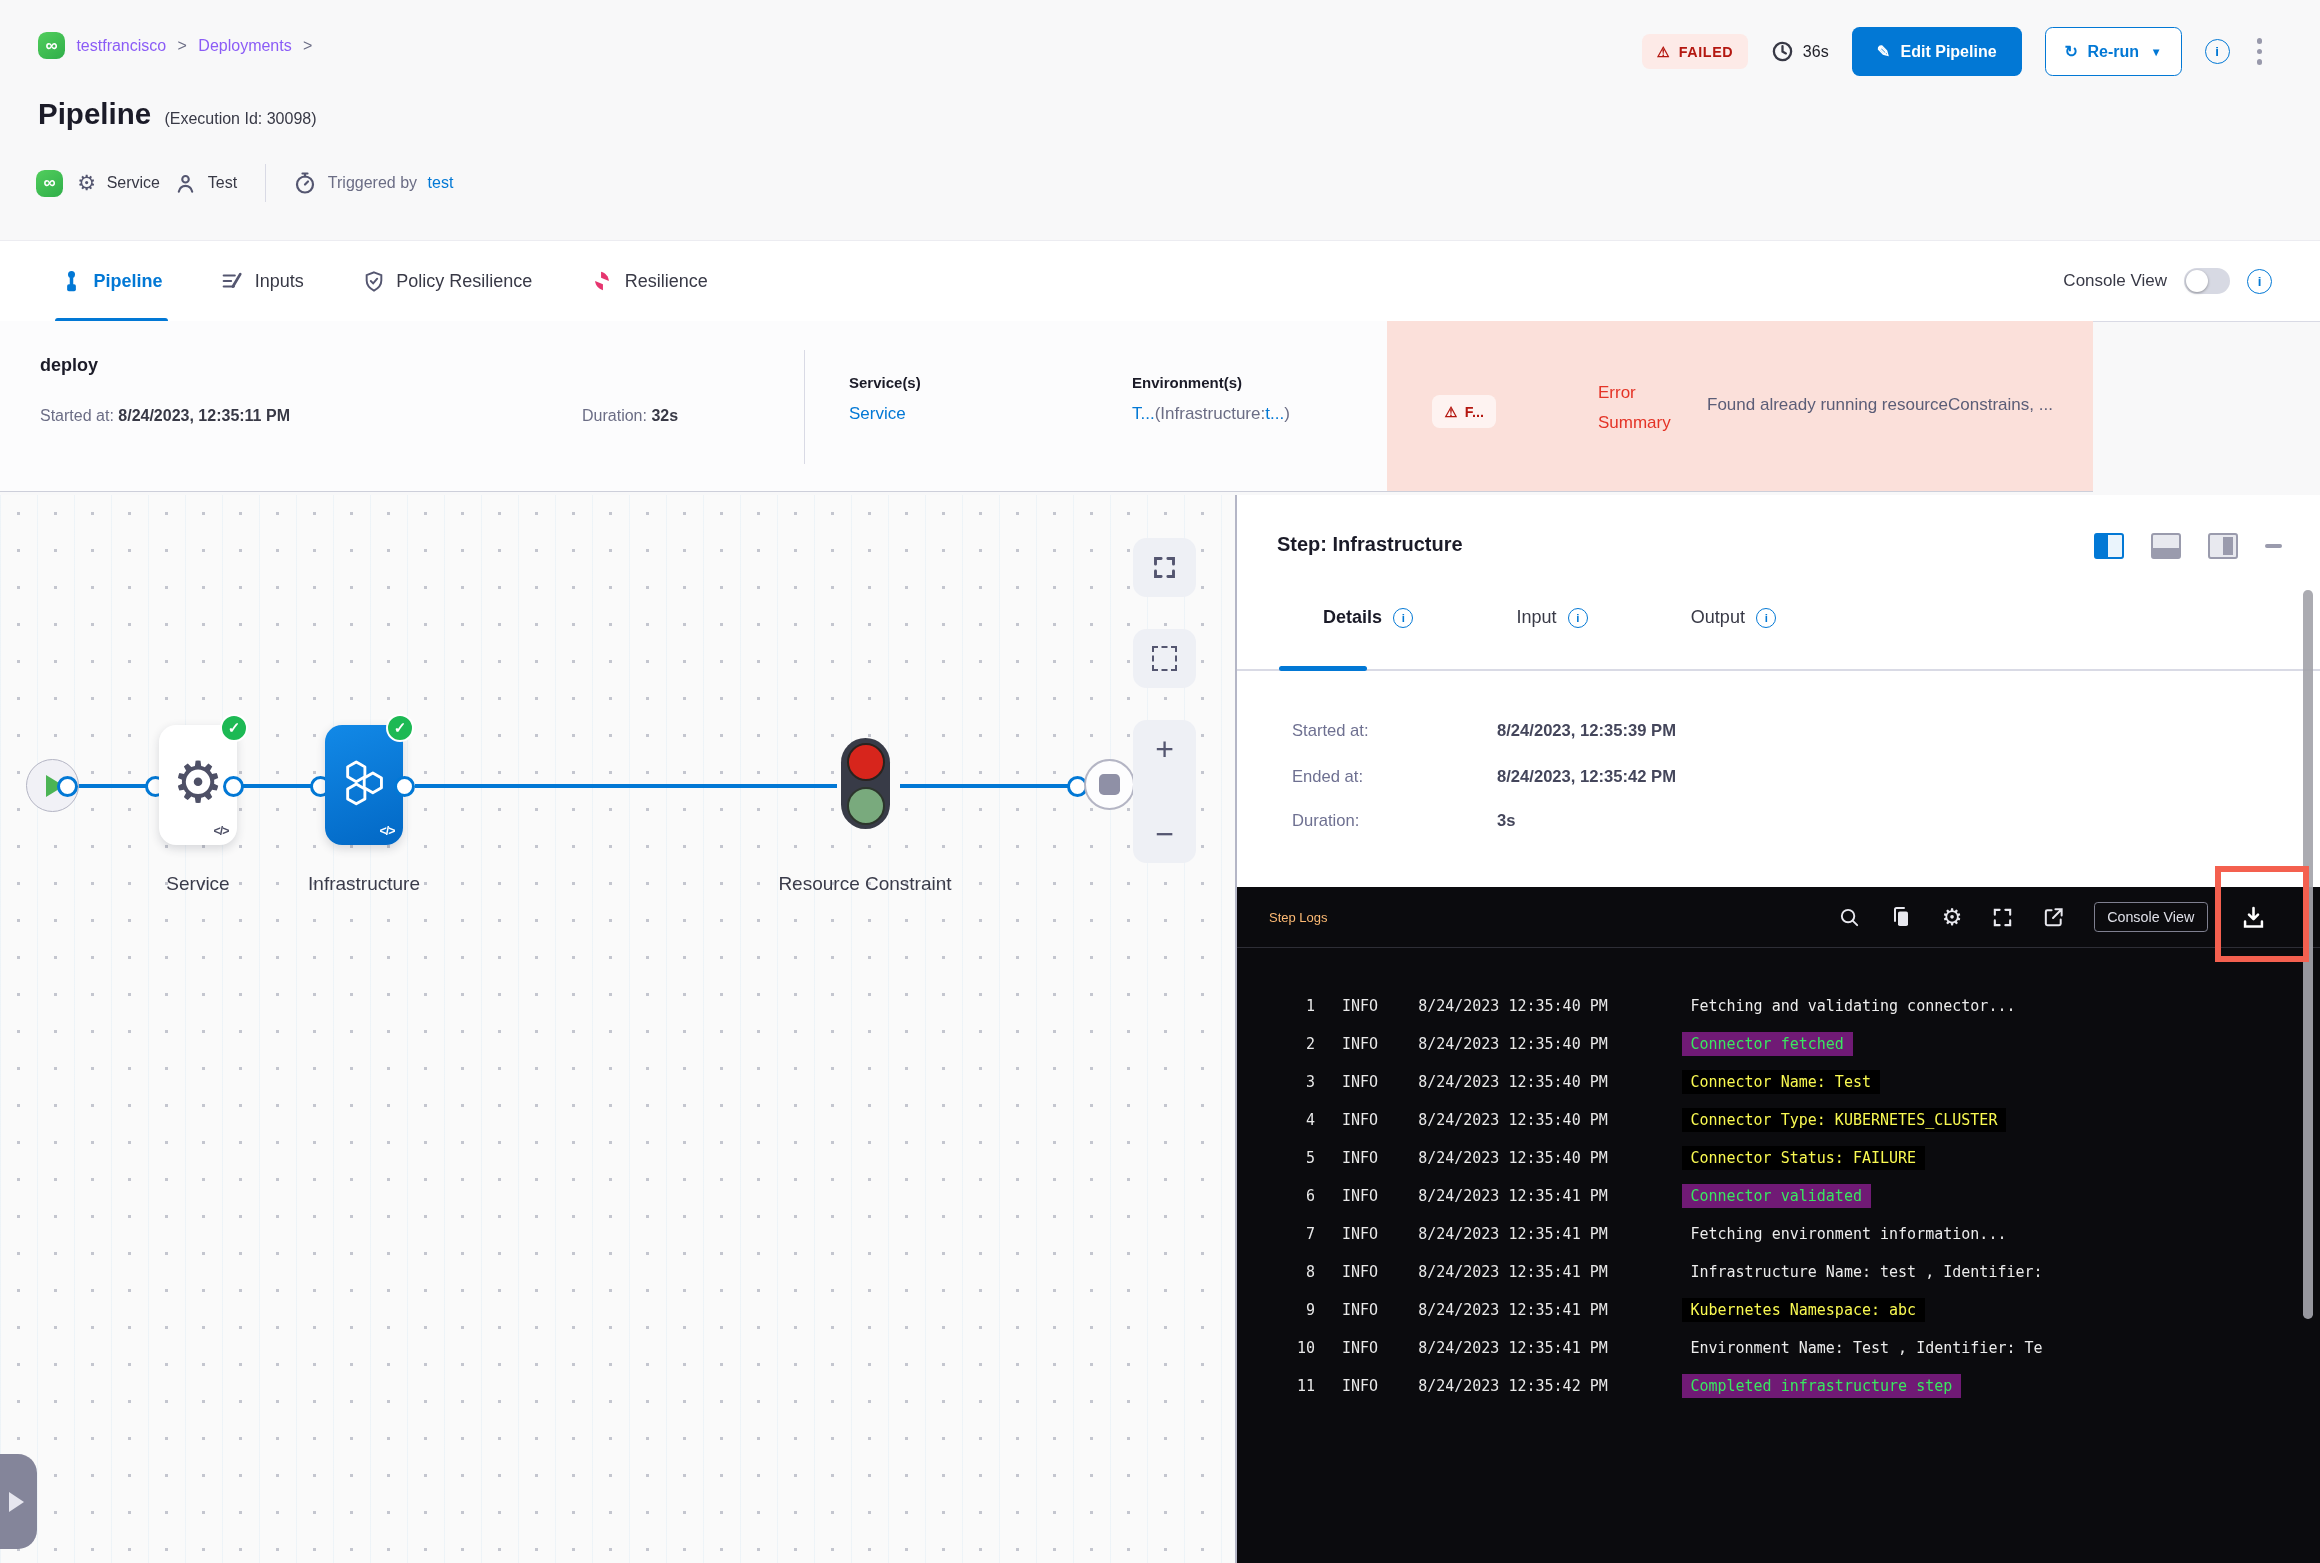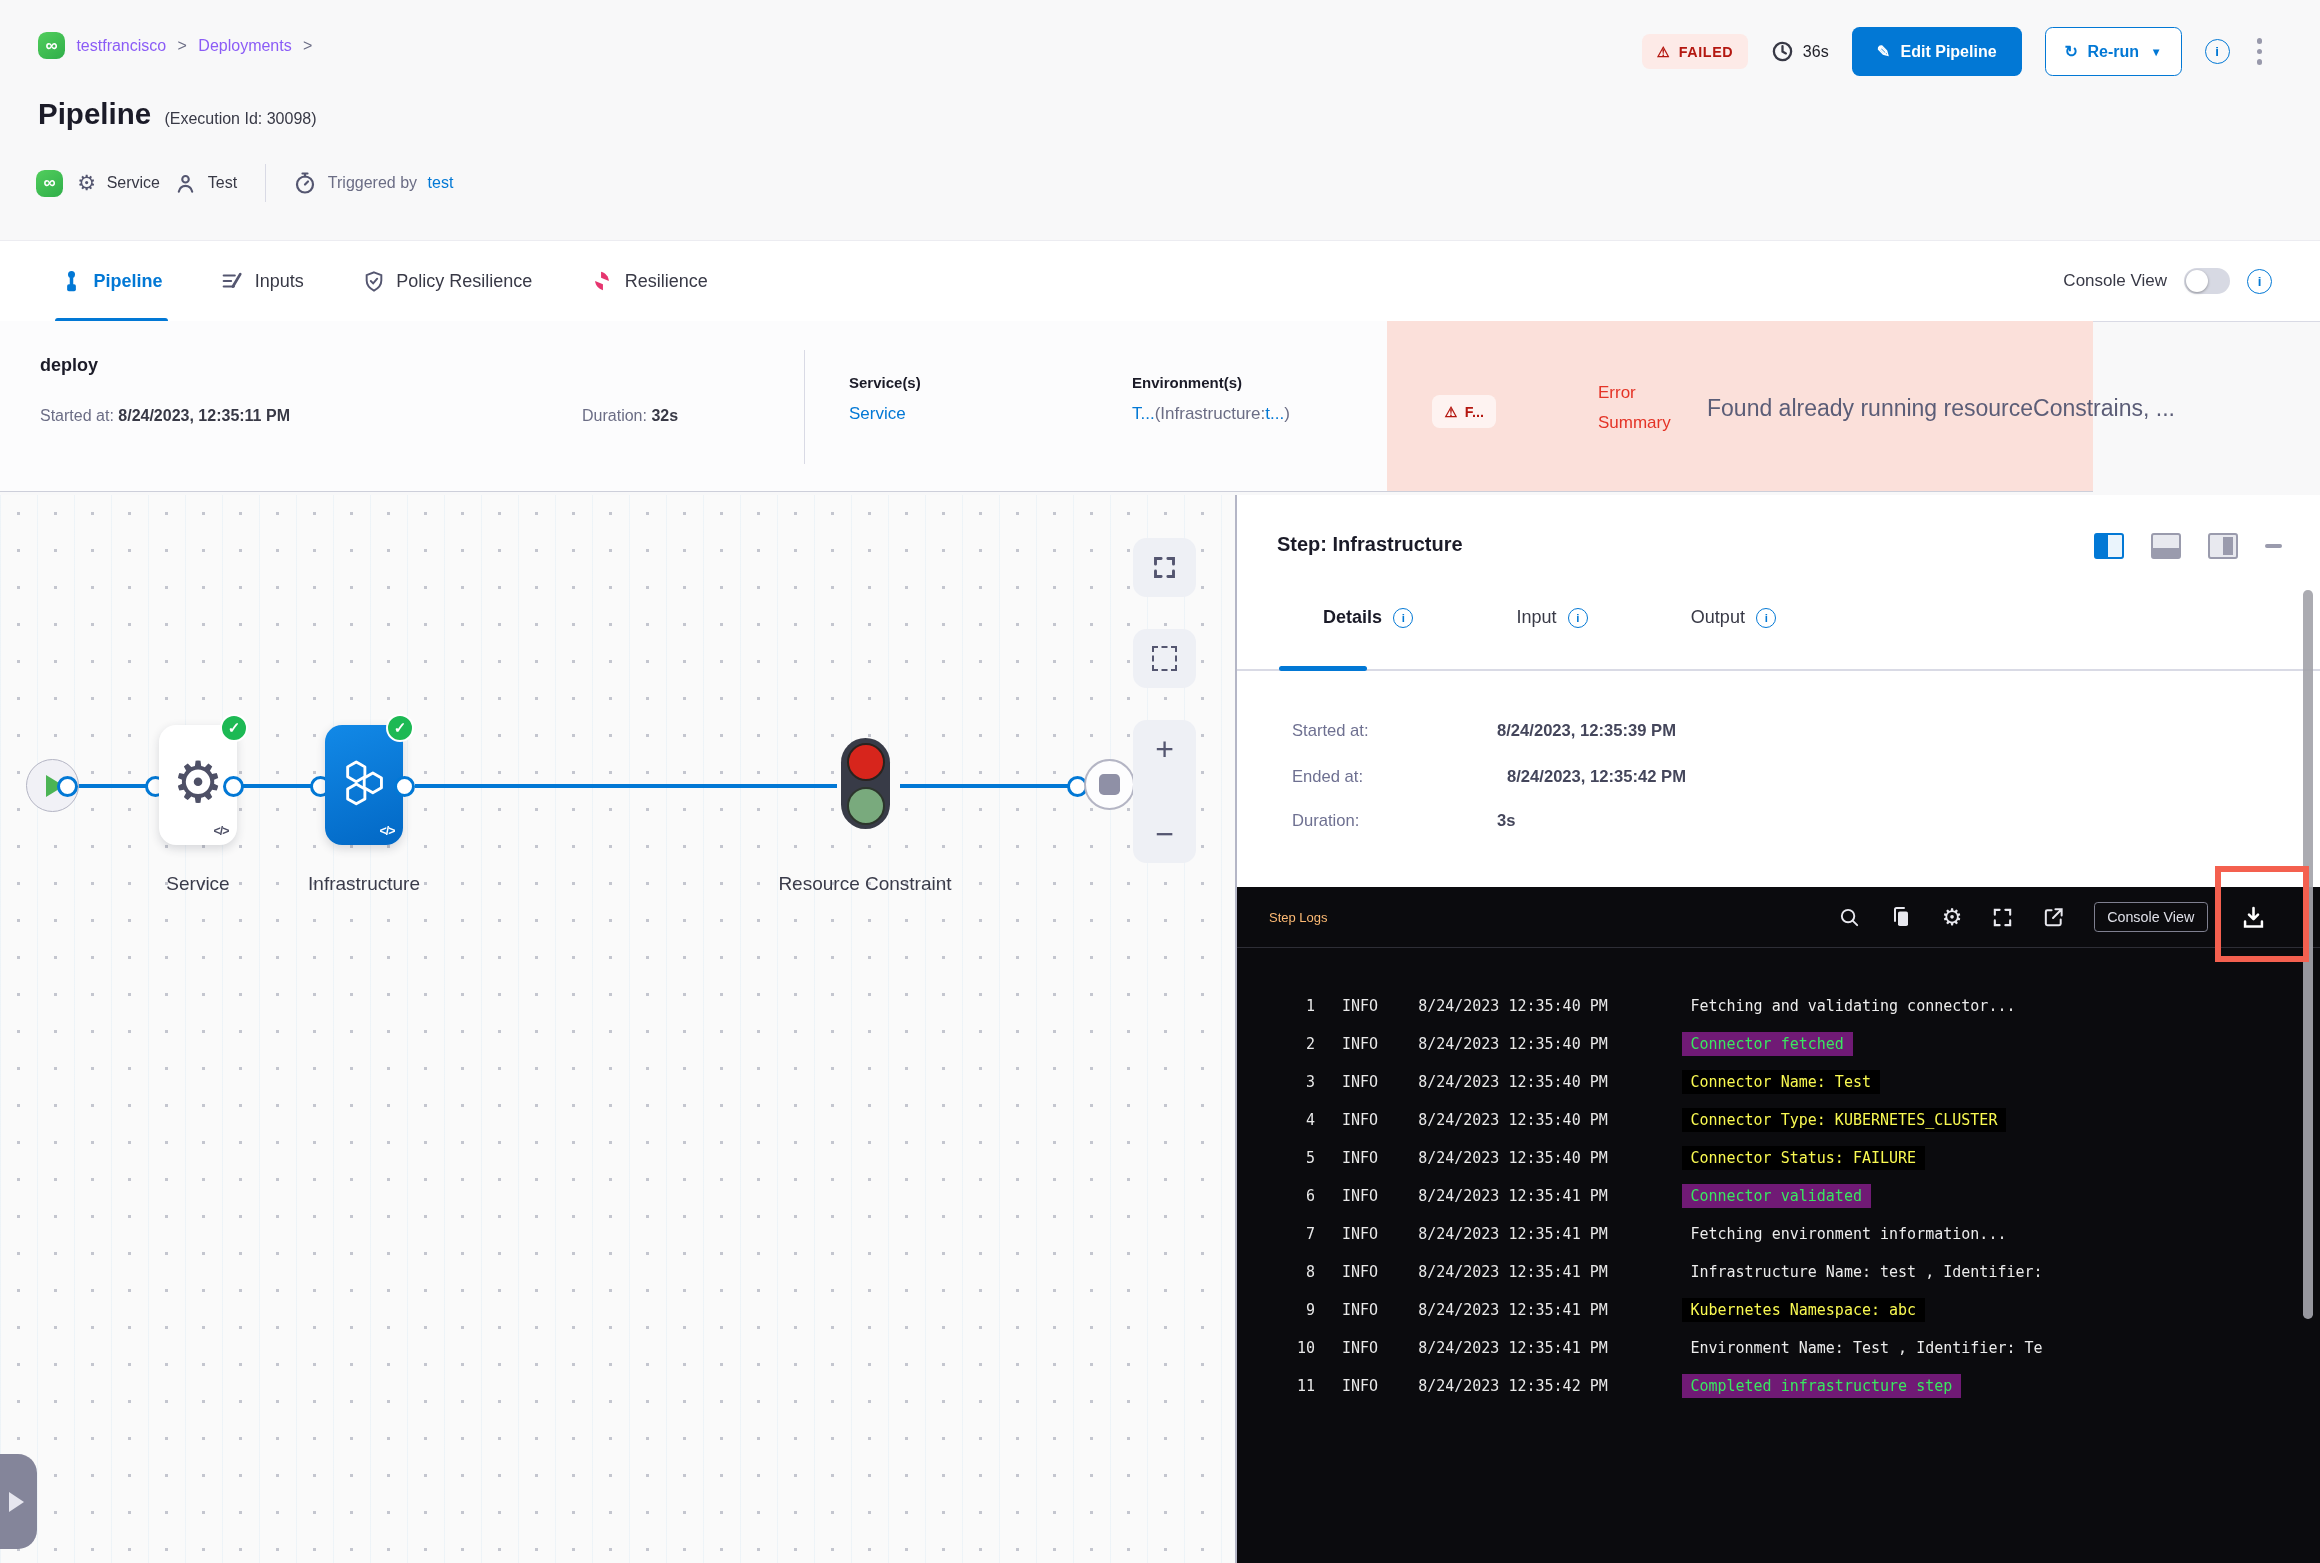--- a/index.html
+++ b/index.html
@@ -60,21 +60,21 @@
   .stage-started b, .stage-duration b { color:#383946; font-weight:600; }
   .stage-duration { position:absolute; top:86px; left:582px; font-size:16px; color:#6b6d85; }
   .stage-vdivider { position:absolute; top:28.5px; left:804px; width:1px; height:114px; background:#d9dae5; }
   .svc-block { position:absolute; top:53px; left:849px; }
   .env-block { position:absolute; top:53px; left:1132px; }
   .block-label { font-size:15px; font-weight:700; color:#1b1b28; margin-bottom:13.3px; }
   .block-value { font-size:17px; }
   .err-badge { position:absolute; top:74px; left:1432px; display:flex; align-items:center; gap:7.6px; background:rgba(255,255,255,.62);
     color:#b41710; font-weight:800; font-size:14.3px; border-radius:7.6px; padding:8.6px 12.4px; }
   .err-label { position:absolute; top:57px; left:1598px; width:99px; font-size:17px; line-height:29.5px; color:#e43326; }
-  .err-text { position:absolute; top:74px; left:1707px; width:571px; font-size:23px; color:#5b5d77; white-space:nowrap; overflow:hidden; }
+  .err-text { position:absolute; top:74px; left:1707px; width:571px; font-size:17px; color:#5b5d77; white-space:nowrap; overflow:hidden; }
 
   
   .canvas { position:absolute; top:495px; left:0; width:1235px; height:1069px; background-color:#fafafa;
     background-image:
       repeating-linear-gradient(90deg, rgba(130,185,222,0.10) 0 1px, transparent 1px 37px),
       radial-gradient(circle, #c4c6cf 1.5px, transparent 1.8px);
     background-size:37px 37px, 37px 37px; overflow:hidden; }
   .canvas-btn { position:absolute; left:1133px; width:63px; height:59px; background:#eef0f5; border-radius:13.3px;
     display:flex; align-items:center; justify-content:center; cursor:pointer; }
   .marquee-box { width:25px; height:25px; border:2.4px dashed #545670; position:relative; }
@@ -385,21 +385,21 @@
         <span class="info-circle sm">i</span>
       </span>
     </div>
     <div class="panel-tab-border"></div>
     <div class="panel-tab-underline"></div>
 
     <div class="detail-row" style="top:226px;">
       <span class="dl">Started at:</span>
         <span class="dv">8/24/2023, 12:35:39 PM</span>
     </div>
-    <div class="detail-row" style="top:272px;gap:10px;">
+    <div class="detail-row" style="top:272px;">
       <span class="dl">Ended at:</span>
         <span class="dv">8/24/2023, 12:35:42 PM</span>
     </div>
     <div class="detail-row" style="top:316px;">
       <span class="dl">Duration:</span>
         <span class="dv">3s</span>
     </div>
 
     <div class="logs">
       <div class="logs-header">

